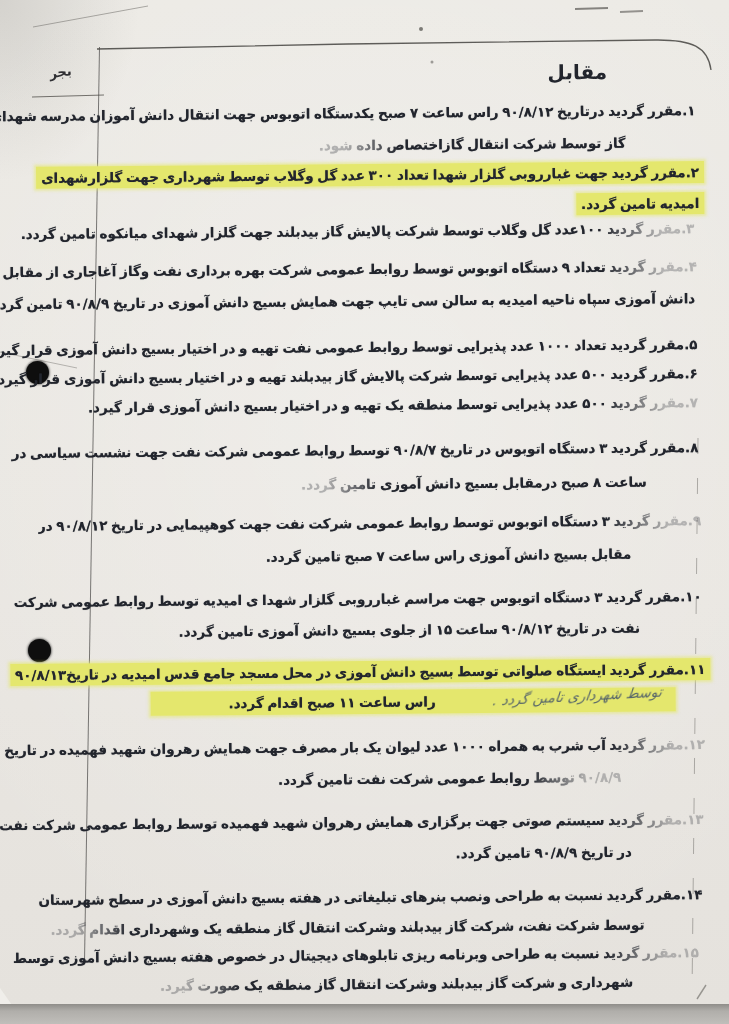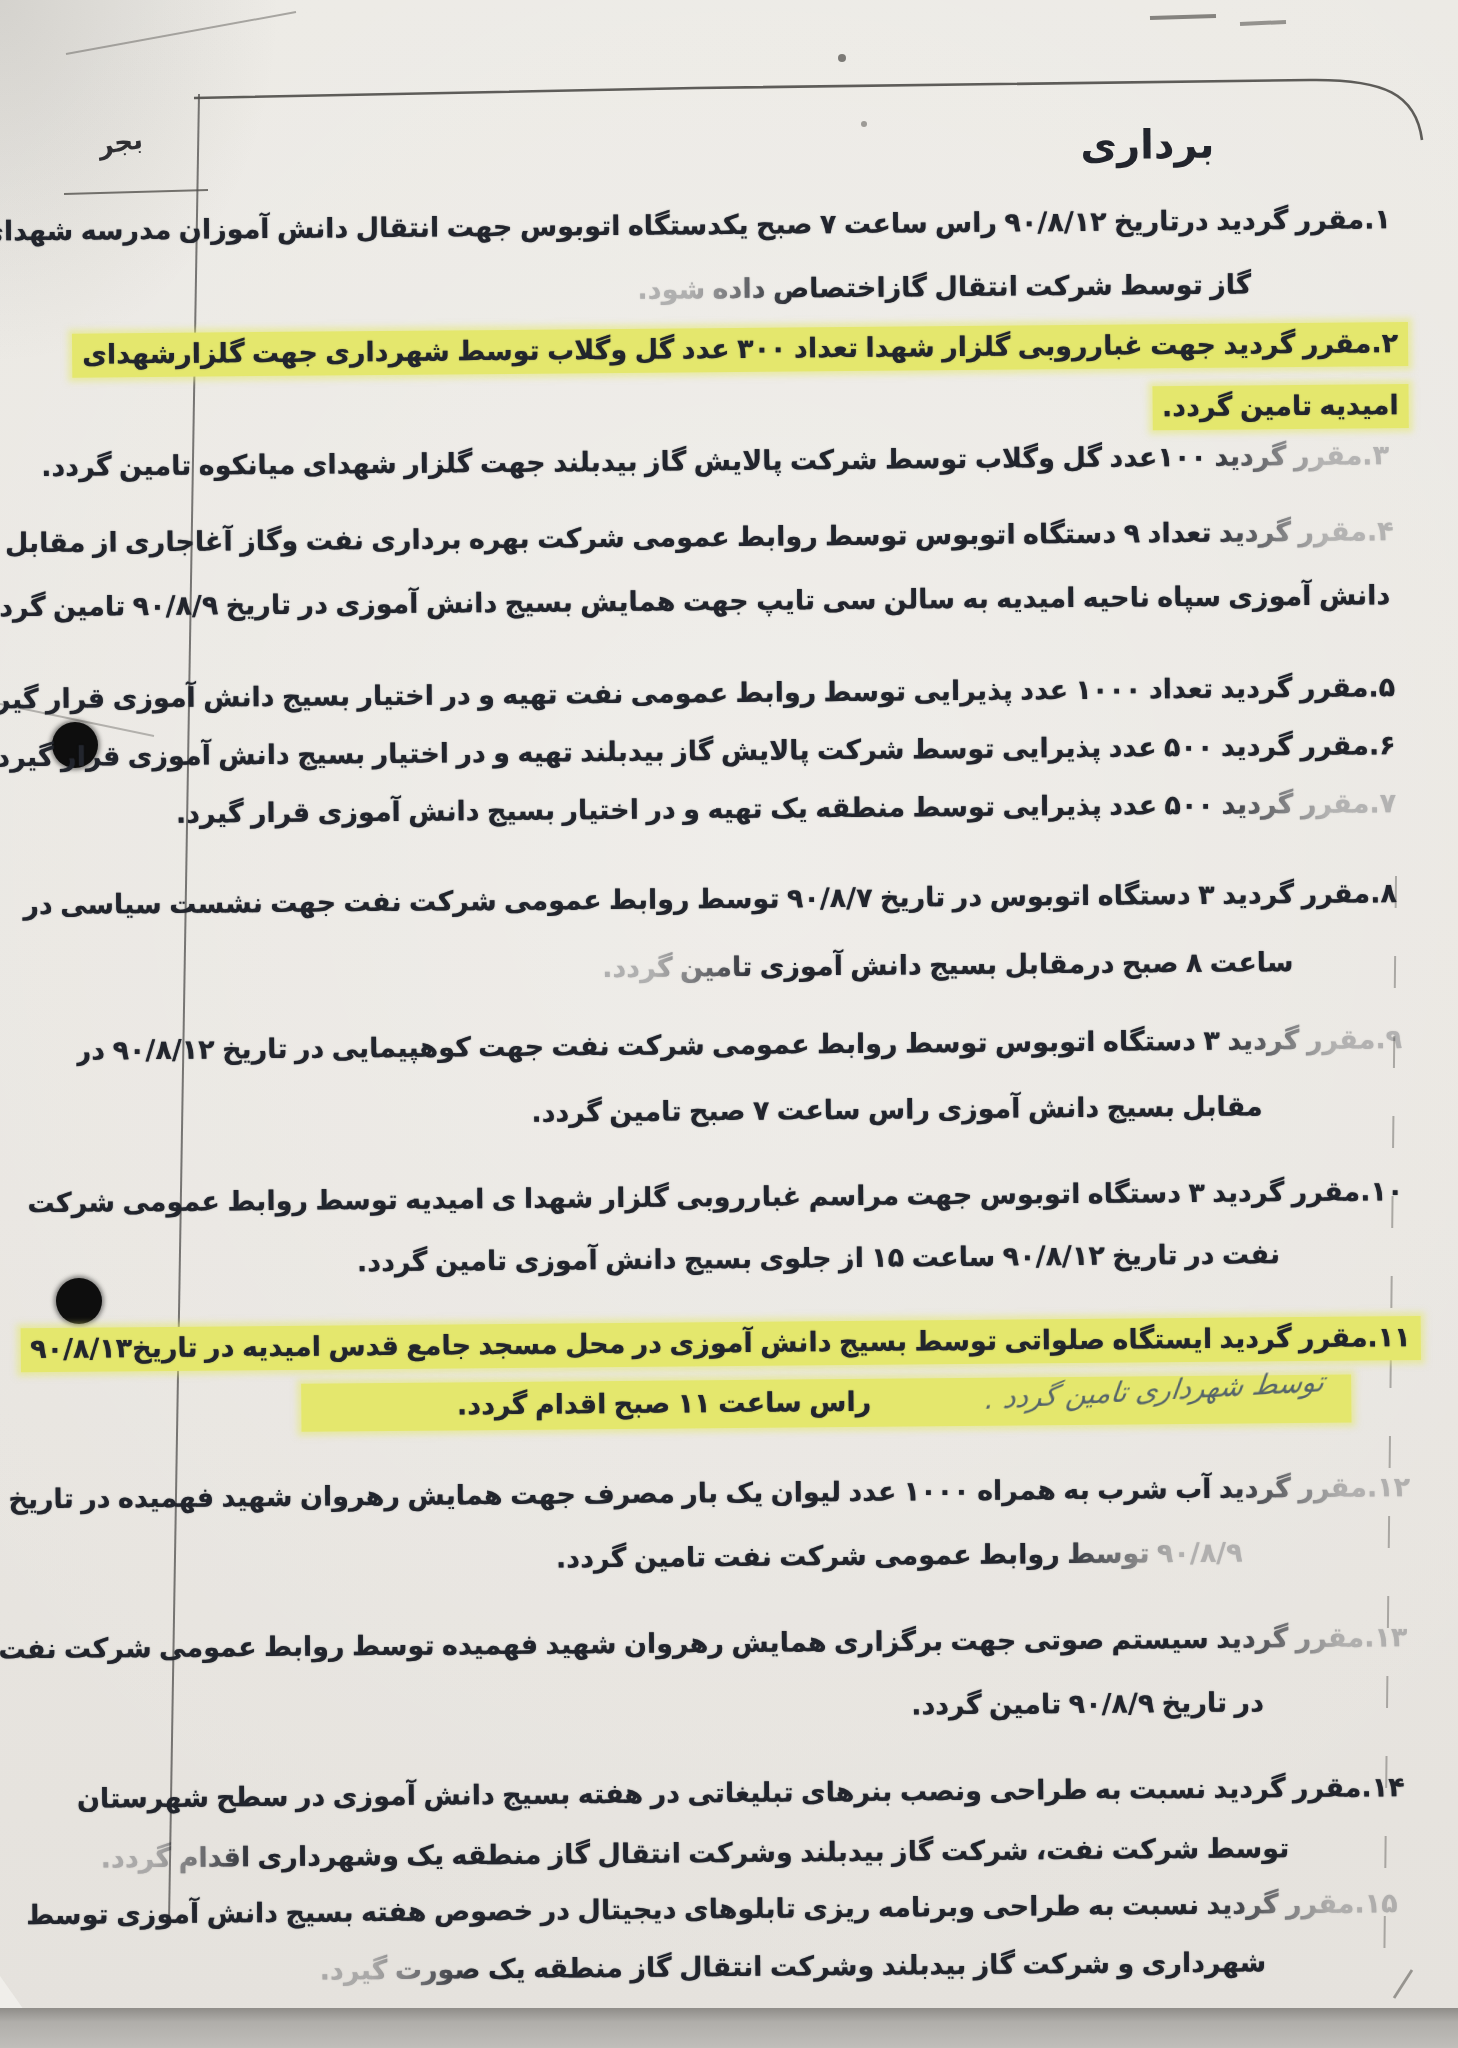--- a/index.html
+++ b/index.html
@@ -66,21 +66,21 @@
   <circle cx="432" cy="62" r="1.5" fill="#4c4a46" opacity=".5"></circle>
   <line x1="697" y1="999" x2="706" y2="985" stroke="#76746f" stroke-width="1.4" opacity=".7"></line>
 </svg>
 
 <div class="margin-line"></div>
 <div class="hole hole1"></div>
 <div class="hole hole2"></div>
 
 <div class="textlayer">
   <div class="margin-note">بجر</div>
-  <div class="title">برداری</div>
+  <div class="title">مقابل</div>
 
   <div class="tline" style="top:103px;right:30px">۱.مقرر گردید درتاریخ ۹۰/۸/۱۲ راس ساعت ۷ صبح یکدستگاه اتوبوس جهت انتقال دانش آموزان مدرسه شهدای</div>
   <div class="tline fade-l" style="top:135px;right:100px">گاز توسط شرکت انتقال گازاختصاص داده شود.</div>
   <div class="tline hl" style="top:164px;right:22px">۲.مقرر گردید جهت غبارروبی گلزار شهدا تعداد ۳۰۰ عدد گل وگلاب توسط شهرداری جهت گلزارشهدای</div>
   <div class="tline hl" style="top:195px;right:22px">امیدیه تامین گردد.</div>
   <div class="tline fade-r" style="top:221px;right:32px">۳.مقرر گردید ۱۰۰عدد گل وگلاب توسط شرکت پالایش گاز بیدبلند جهت گلزار شهدای میانکوه تامین گردد.</div>
   <div class="tline fade-r" style="top:259px;right:30px">۴.مقرر گردید تعداد ۹ دستگاه اتوبوس توسط روابط عمومی شرکت بهره برداری نفت وگاز آغاجاری از مقابل بسیج</div>
   <div class="tline" style="top:291px;right:32px">دانش آموزی سپاه ناحیه امیدیه به سالن سی تایپ جهت همایش بسیج دانش آموزی در تاریخ ۹۰/۸/۹ تامین گردد.</div>
   <div class="tline" style="top:337px;right:30px">۵.مقرر گردید تعداد ۱۰۰۰ عدد پذیرایی توسط روابط عمومی نفت تهیه و در اختیار بسیج دانش آموزی قرار گیرد.</div>
   <div class="tline" style="top:366px;right:30px">۶.مقرر گردید ۵۰۰ عدد پذیرایی توسط شرکت پالایش گاز بیدبلند تهیه و در اختیار بسیج دانش آموزی قرار گیرد.</div>

